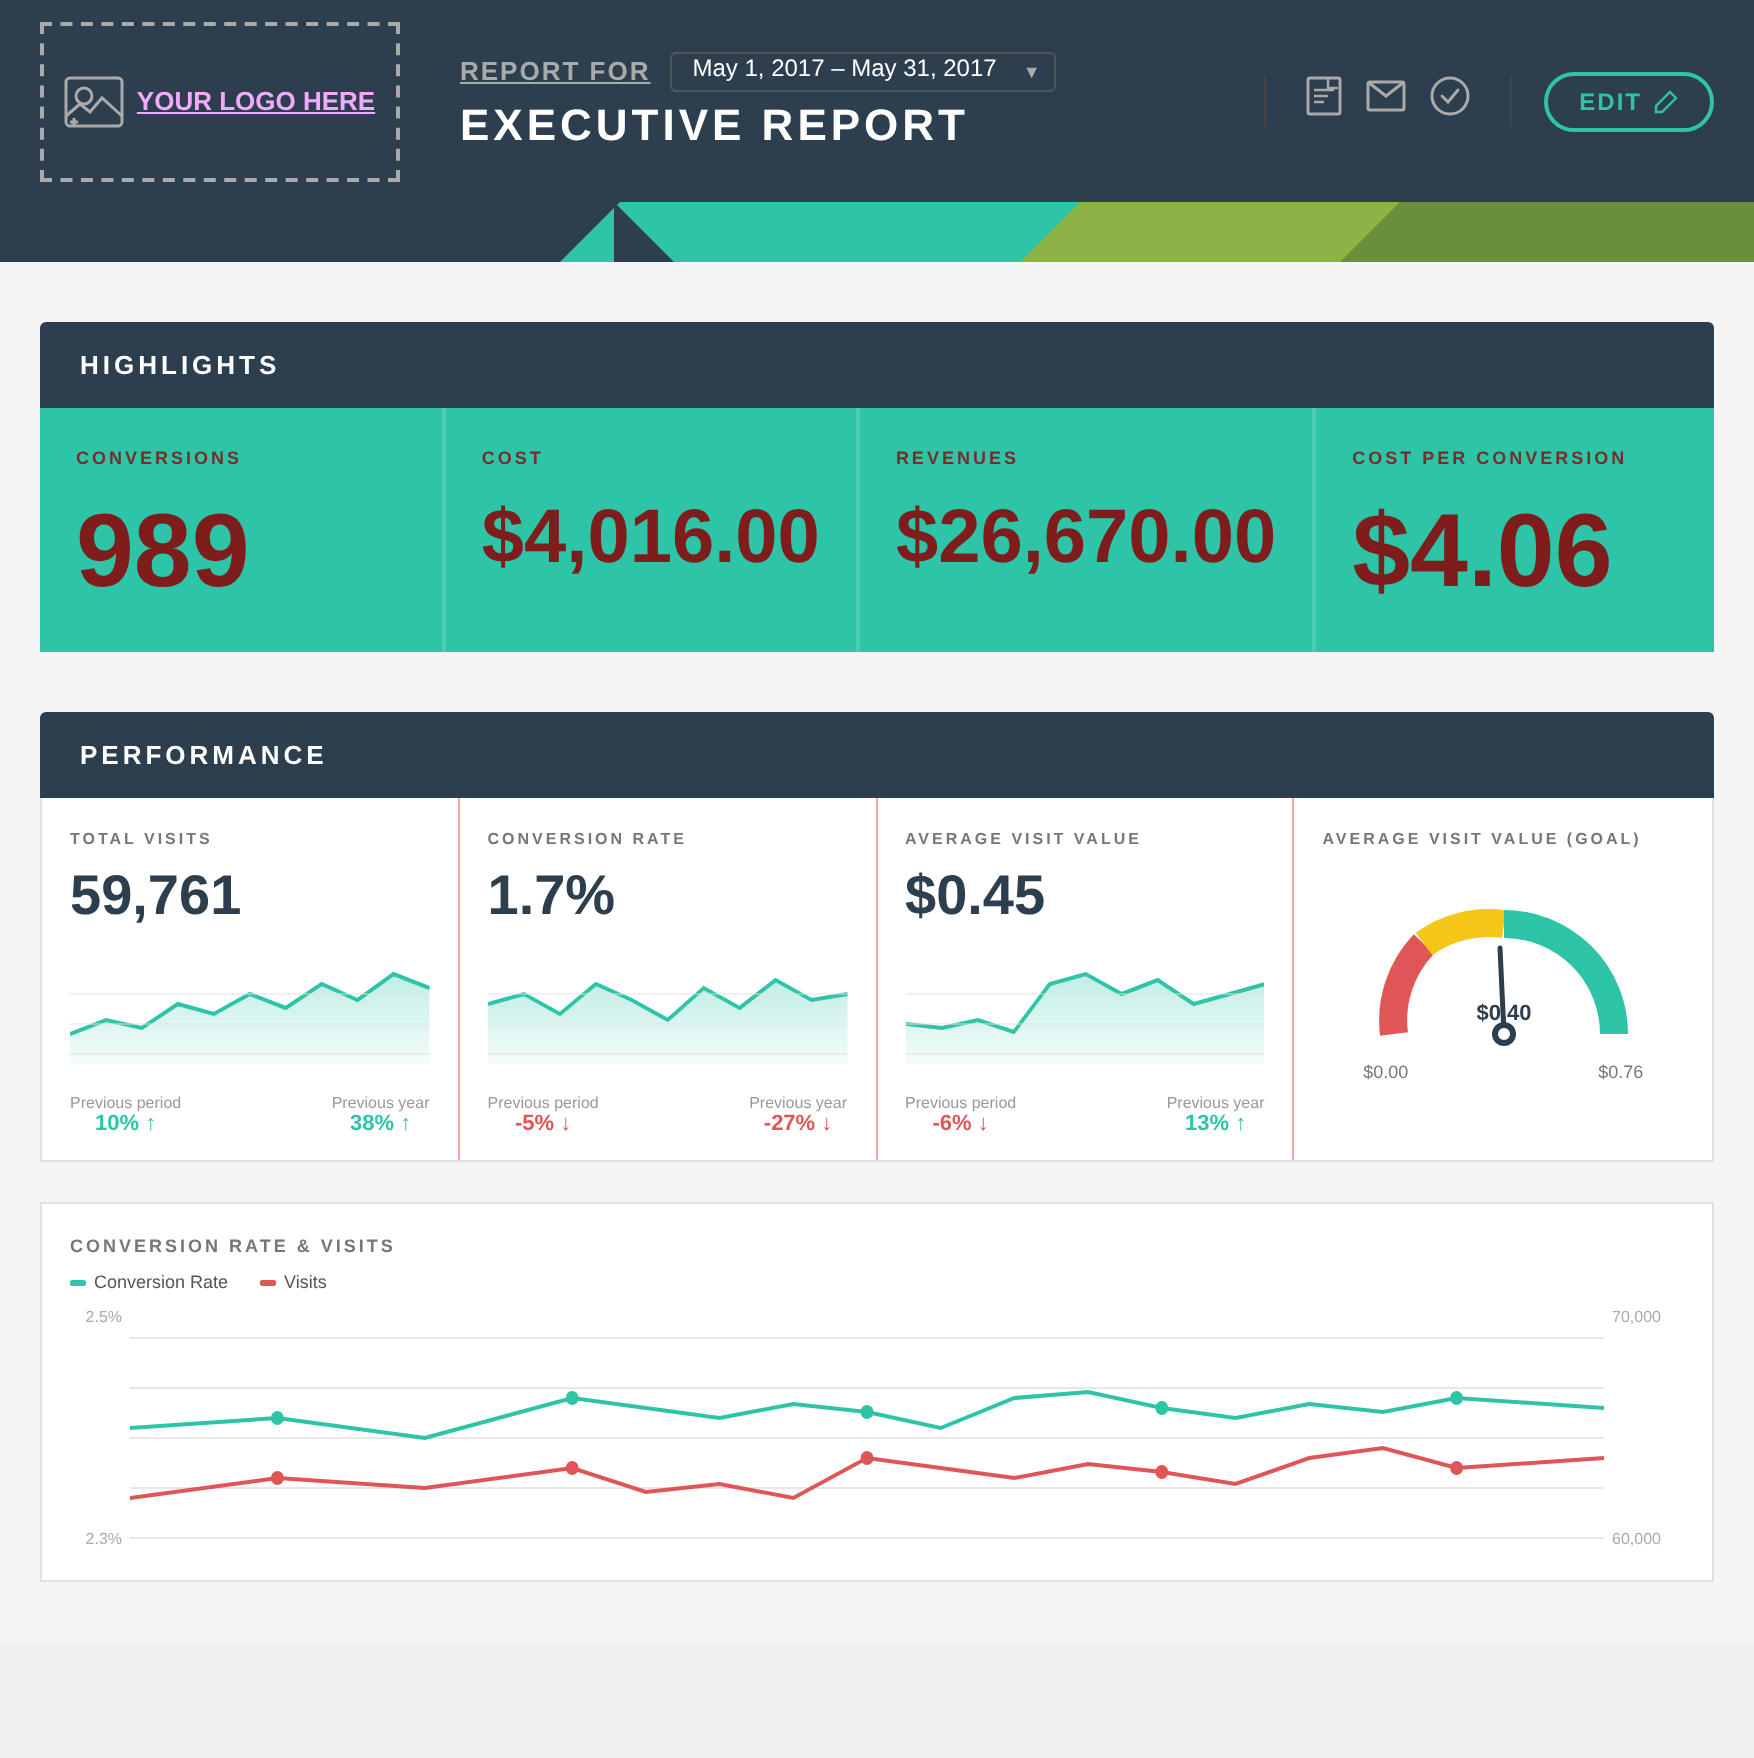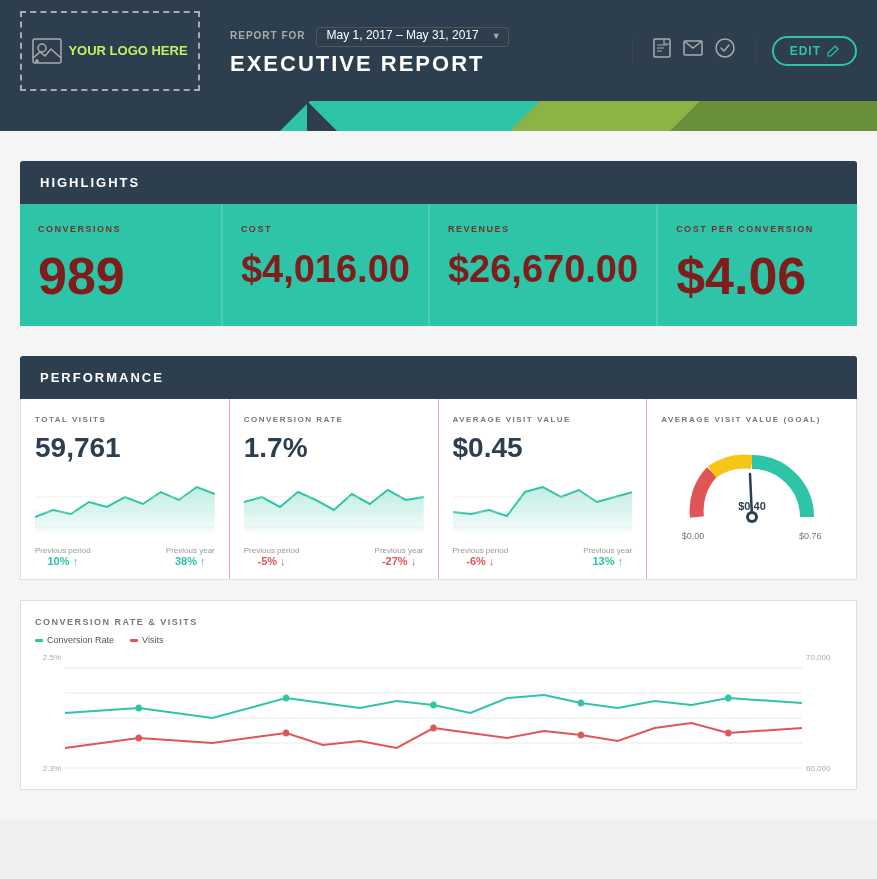--- a/index.html
+++ b/index.html
@@ -18,40 +18,42 @@
       width: 180px;
       height: 80px;
       border: 2px dashed #aaa;
       display: flex;
       align-items: center;
       justify-content: center;
       flex-shrink: 0;
       background: transparent;
     }
     .logo-text {
-      color: #bef264;
+      color: #f0abfc;
       font-size: 13px;
       font-weight: bold;
       text-align: center;
+      text-decoration: underline;
     }
     .header-center {
       flex: 1;
       padding-left: 30px;
     }
     .report-for-row {
       display: flex;
       align-items: center;
       gap: 10px;
       margin-bottom: 4px;
     }
     .report-for-label {
       color: #aaa;
-      font-size: 10px;
+      font-size: 13px;
       font-weight: bold;
       letter-spacing: 1px;
+      text-decoration: underline;
     }
     .date-range-select {
       background: transparent;
       border: 1px solid #555;
       color: #fff;
       padding: 0 28px 4px 10px;
       font-size: 12px;
       border-radius: 3px;
       appearance: none;
       -webkit-appearance: none;

